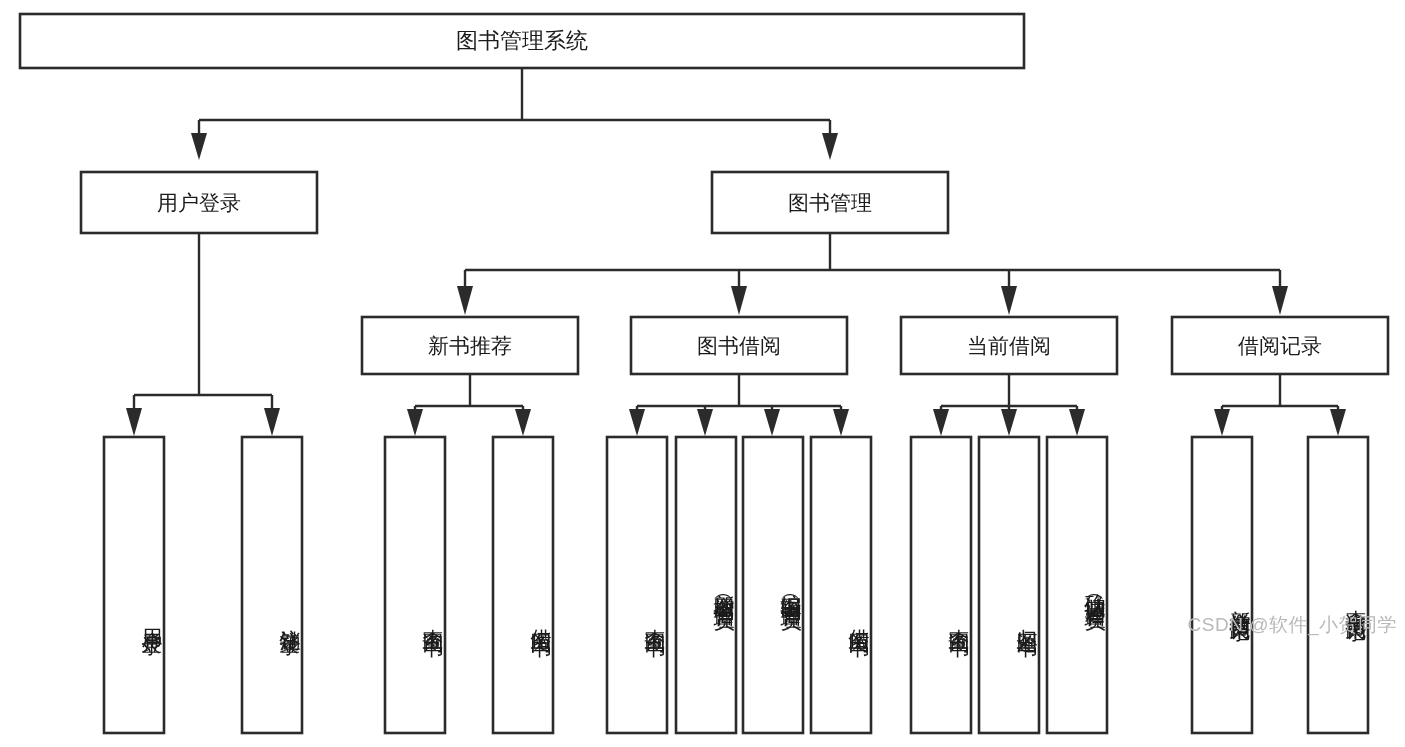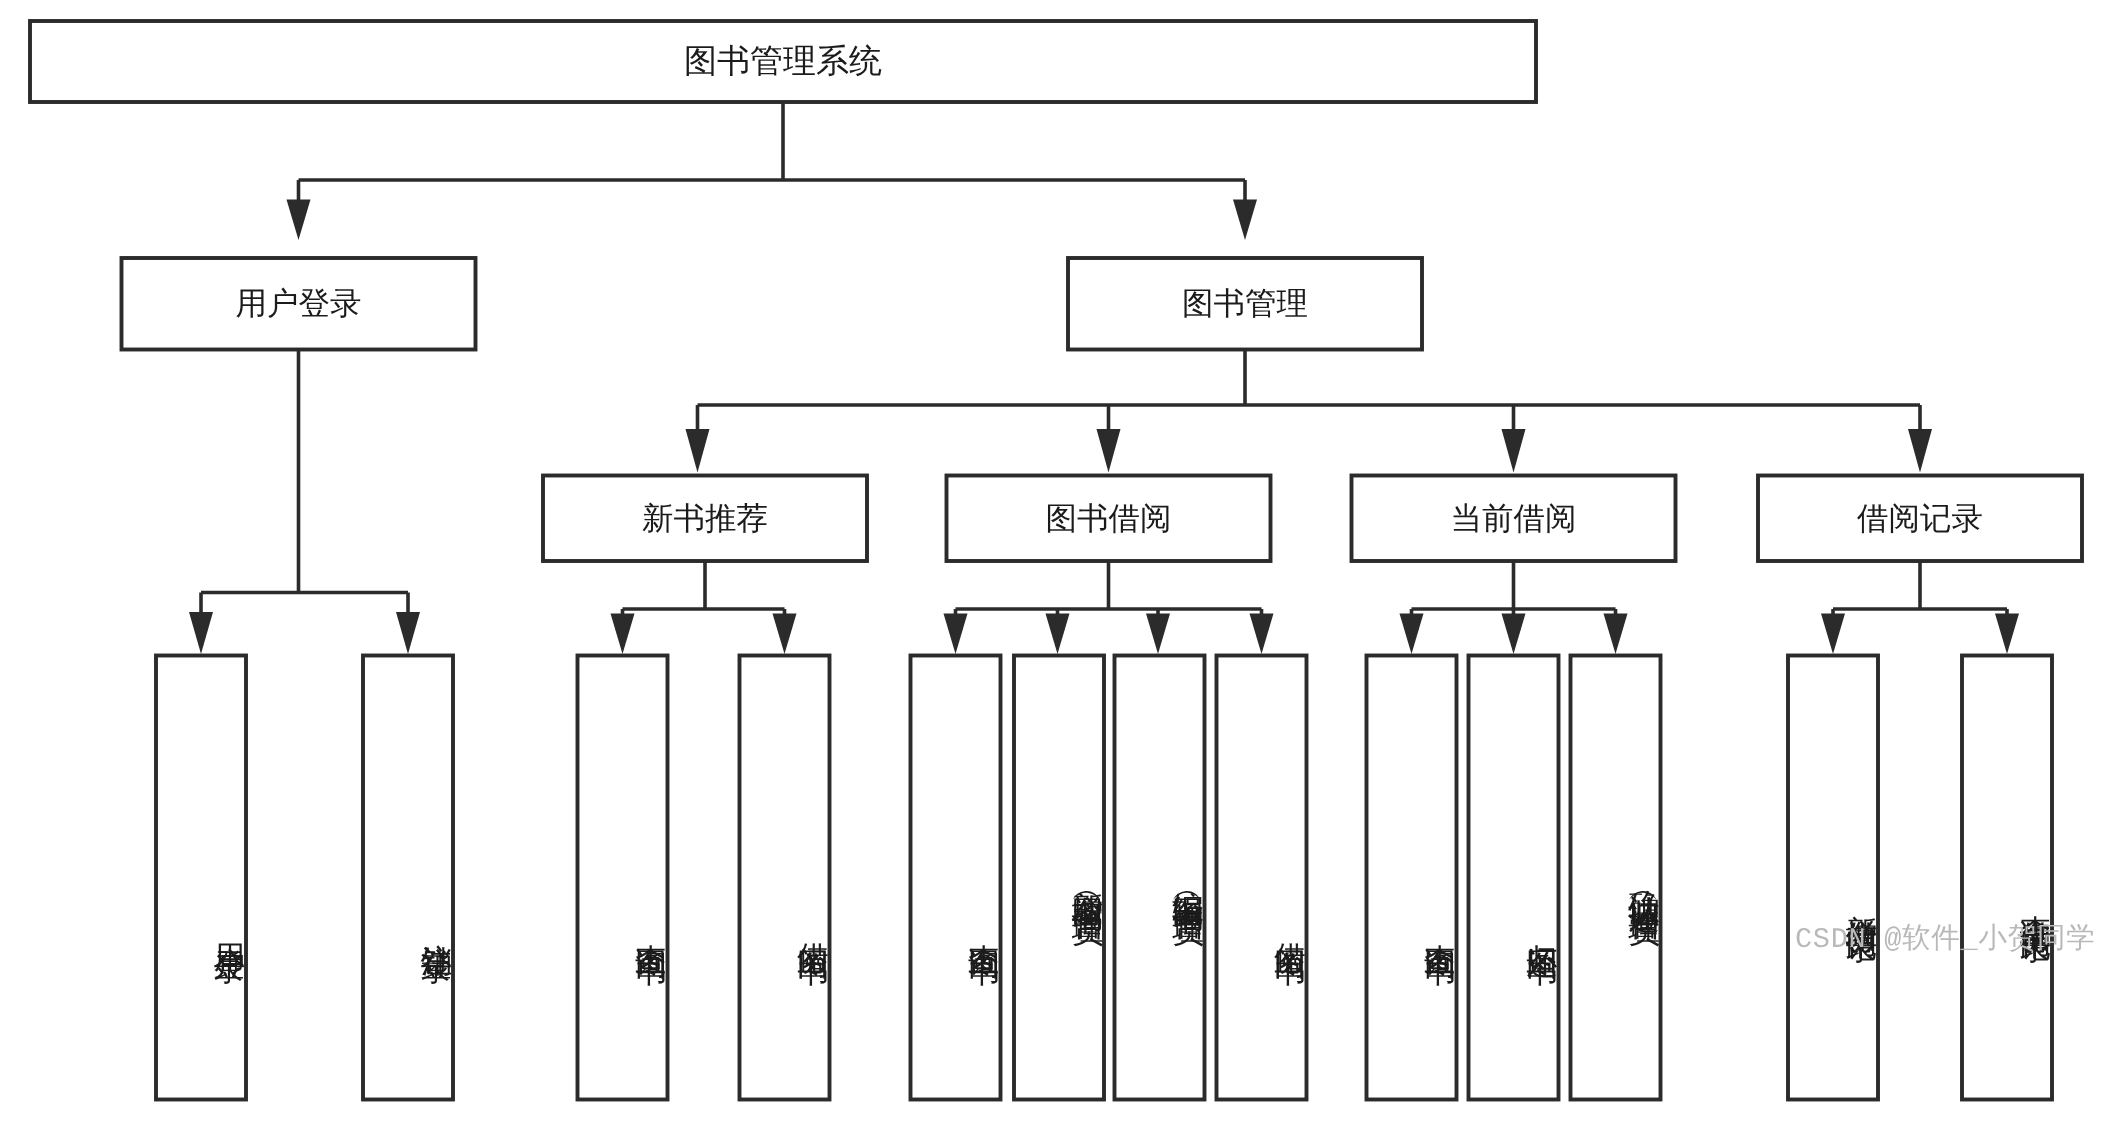--- a/index.html
+++ b/index.html
@@ -65,21 +65,21 @@
     text-align: center;
     display: flex;
     align-items: flex-start;
     justify-content: center;
     pointer-events: none;
   }
   .watermark {
     position: absolute;
     right: 8px;
     bottom: 4px;
-    font-family: Liberation Mono, monospace;
+    font-family: Liberation Sans, sans-serif;
     font-size: 19px;
     color: #b9b9b9;
     letter-spacing: 0.5px;
     white-space: nowrap;
   }
 </style>
 </head>
 <body>
 
 <div id="diagram-root">

